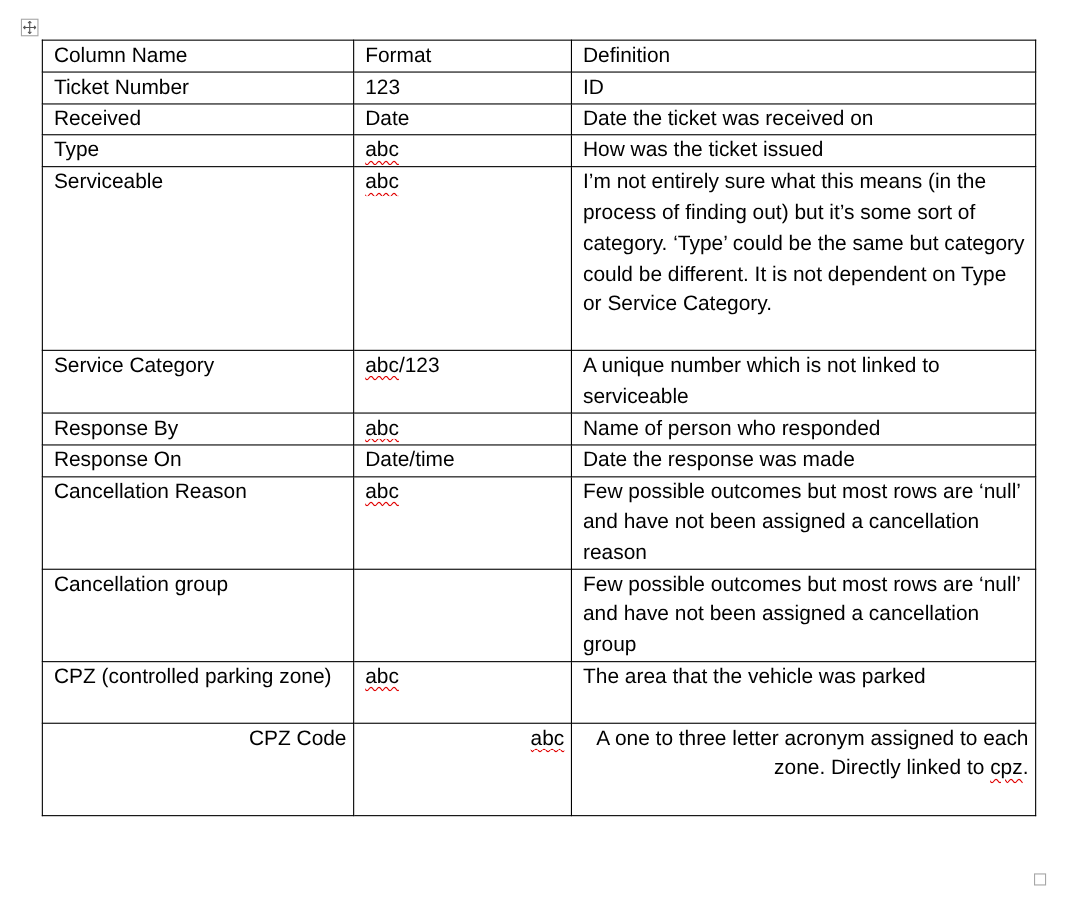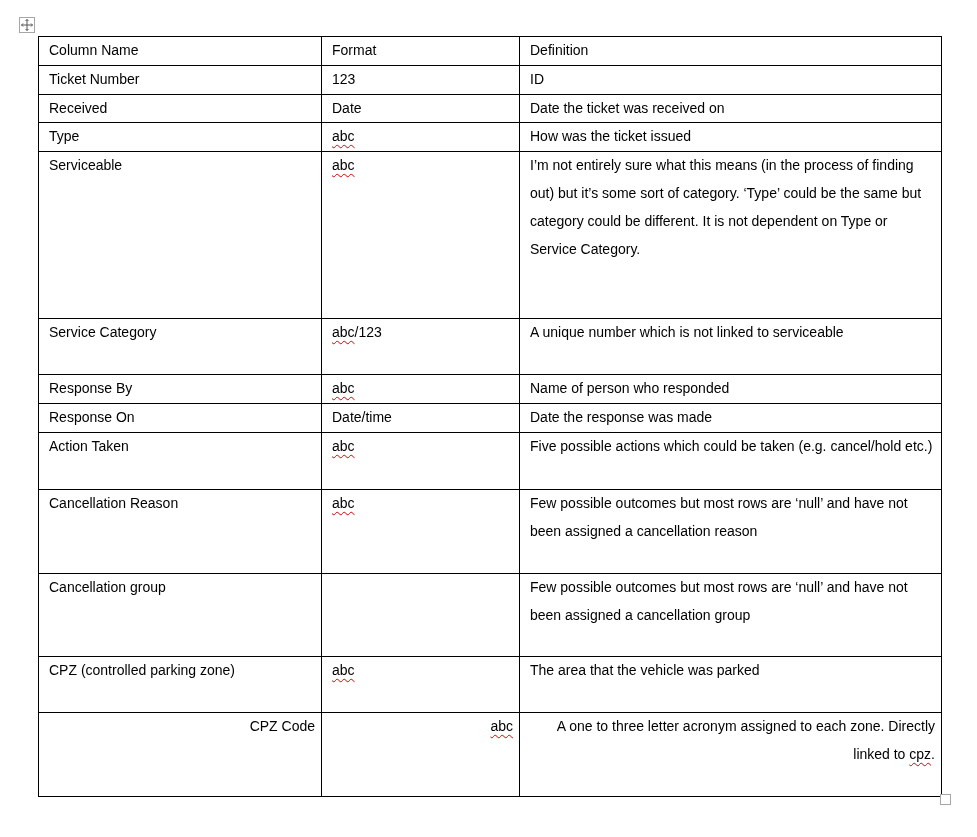--- a/index.html
+++ b/index.html
@@ -6,21 +6,21 @@
   body { width:977px; height:837px; position:relative; overflow:hidden;
          font-family:"Liberation Sans", sans-serif; color:#000; }
   .move-handle { position:absolute; left:19px; top:17px; width:16px; height:16px;
                  border:1px solid #a6a6a6; box-sizing:border-box; background:#fff;
                  display:flex; align-items:center; justify-content:center; }
   .resize-handle { position:absolute; left:940px; top:794px; width:11px; height:11px;
                    border:1px solid #a6a6a6; box-sizing:border-box; background:#fff; }
   table { position:absolute; left:38px; top:36px; border-collapse:collapse;
           table-layout:fixed; width:903px; }
   td { border:1.5px solid #000; vertical-align:top; padding:0 6px 0 10px;
-       font-size:14px; line-height:27.7px; }
+       font-size:19px; line-height:27.7px; }
   col.c1 { width:283px; } col.c2 { width:198px; } col.c3 { width:422px; }
   .spell { text-decoration: underline wavy #e00000; text-decoration-thickness:1px;
            text-underline-offset:3px; }
 </style>
 </head>
 <body>
 
 <div class="move-handle">
   <svg width="12" height="12" viewBox="0 0 12 12">
     <line x1="6" y1="0.5" x2="6" y2="11.5" stroke="#555" stroke-width="1"></line>
@@ -72,25 +72,20 @@
       <tr style="height: 29px;">
         <td>Response By</td>
         <td><span class="spell">abc</span></td>
         <td>Name of person who responded</td>
       </tr>
       <tr style="height: 28px;">
         <td>Response On</td>
         <td><span>Date/time</span></td>
         <td>Date the response was made</td>
       </tr>
-      <tr style="height: 57px;">
-        <td>Action Taken</td>
-        <td><span class="spell">abc</span></td>
-        <td>Five possible actions which could be taken (e.g. cancel/hold etc.)</td>
-      </tr>
       <tr style="height: 84px;">
         <td>Cancellation Reason</td>
         <td><span class="spell">abc</span></td>
         <td>Few possible outcomes but most rows are ‘null’ and have not been assigned a cancellation reason</td>
       </tr>
       <tr style="height: 83px;">
         <td>Cancellation group</td>
         <td><span></span></td>
         <td>Few possible outcomes but most rows are ‘null’ and have not been assigned a cancellation group</td>
       </tr>

